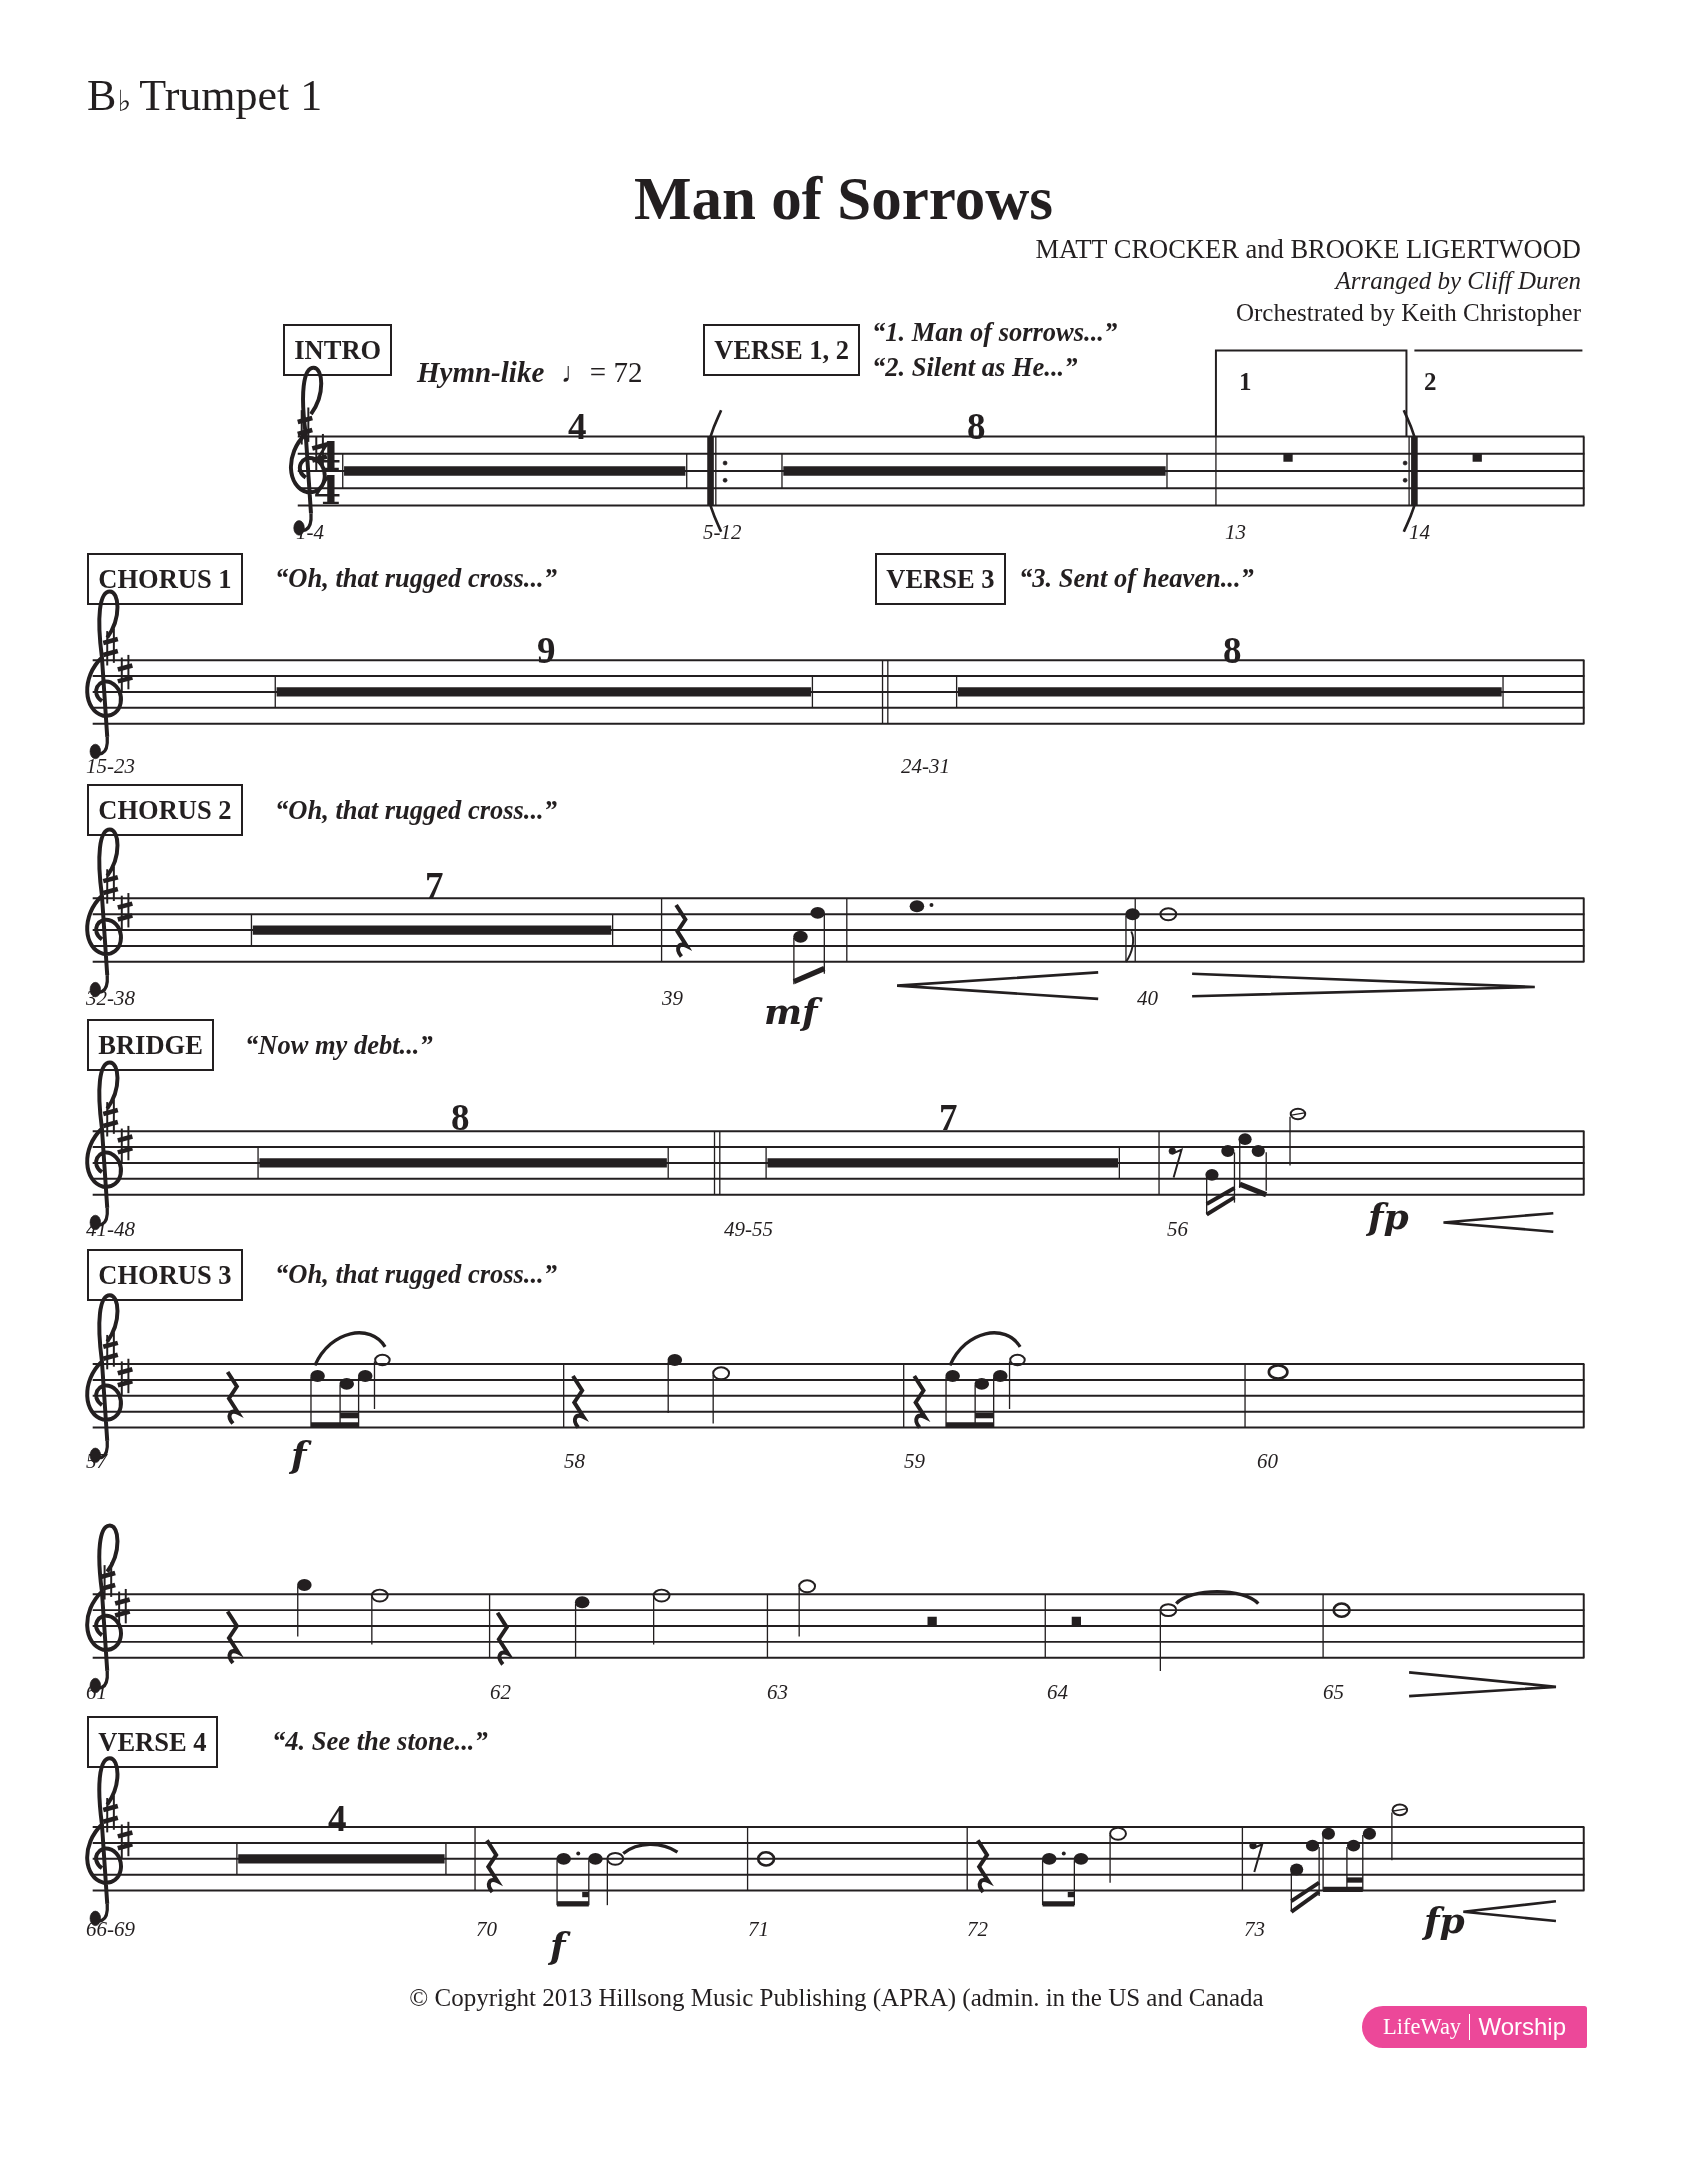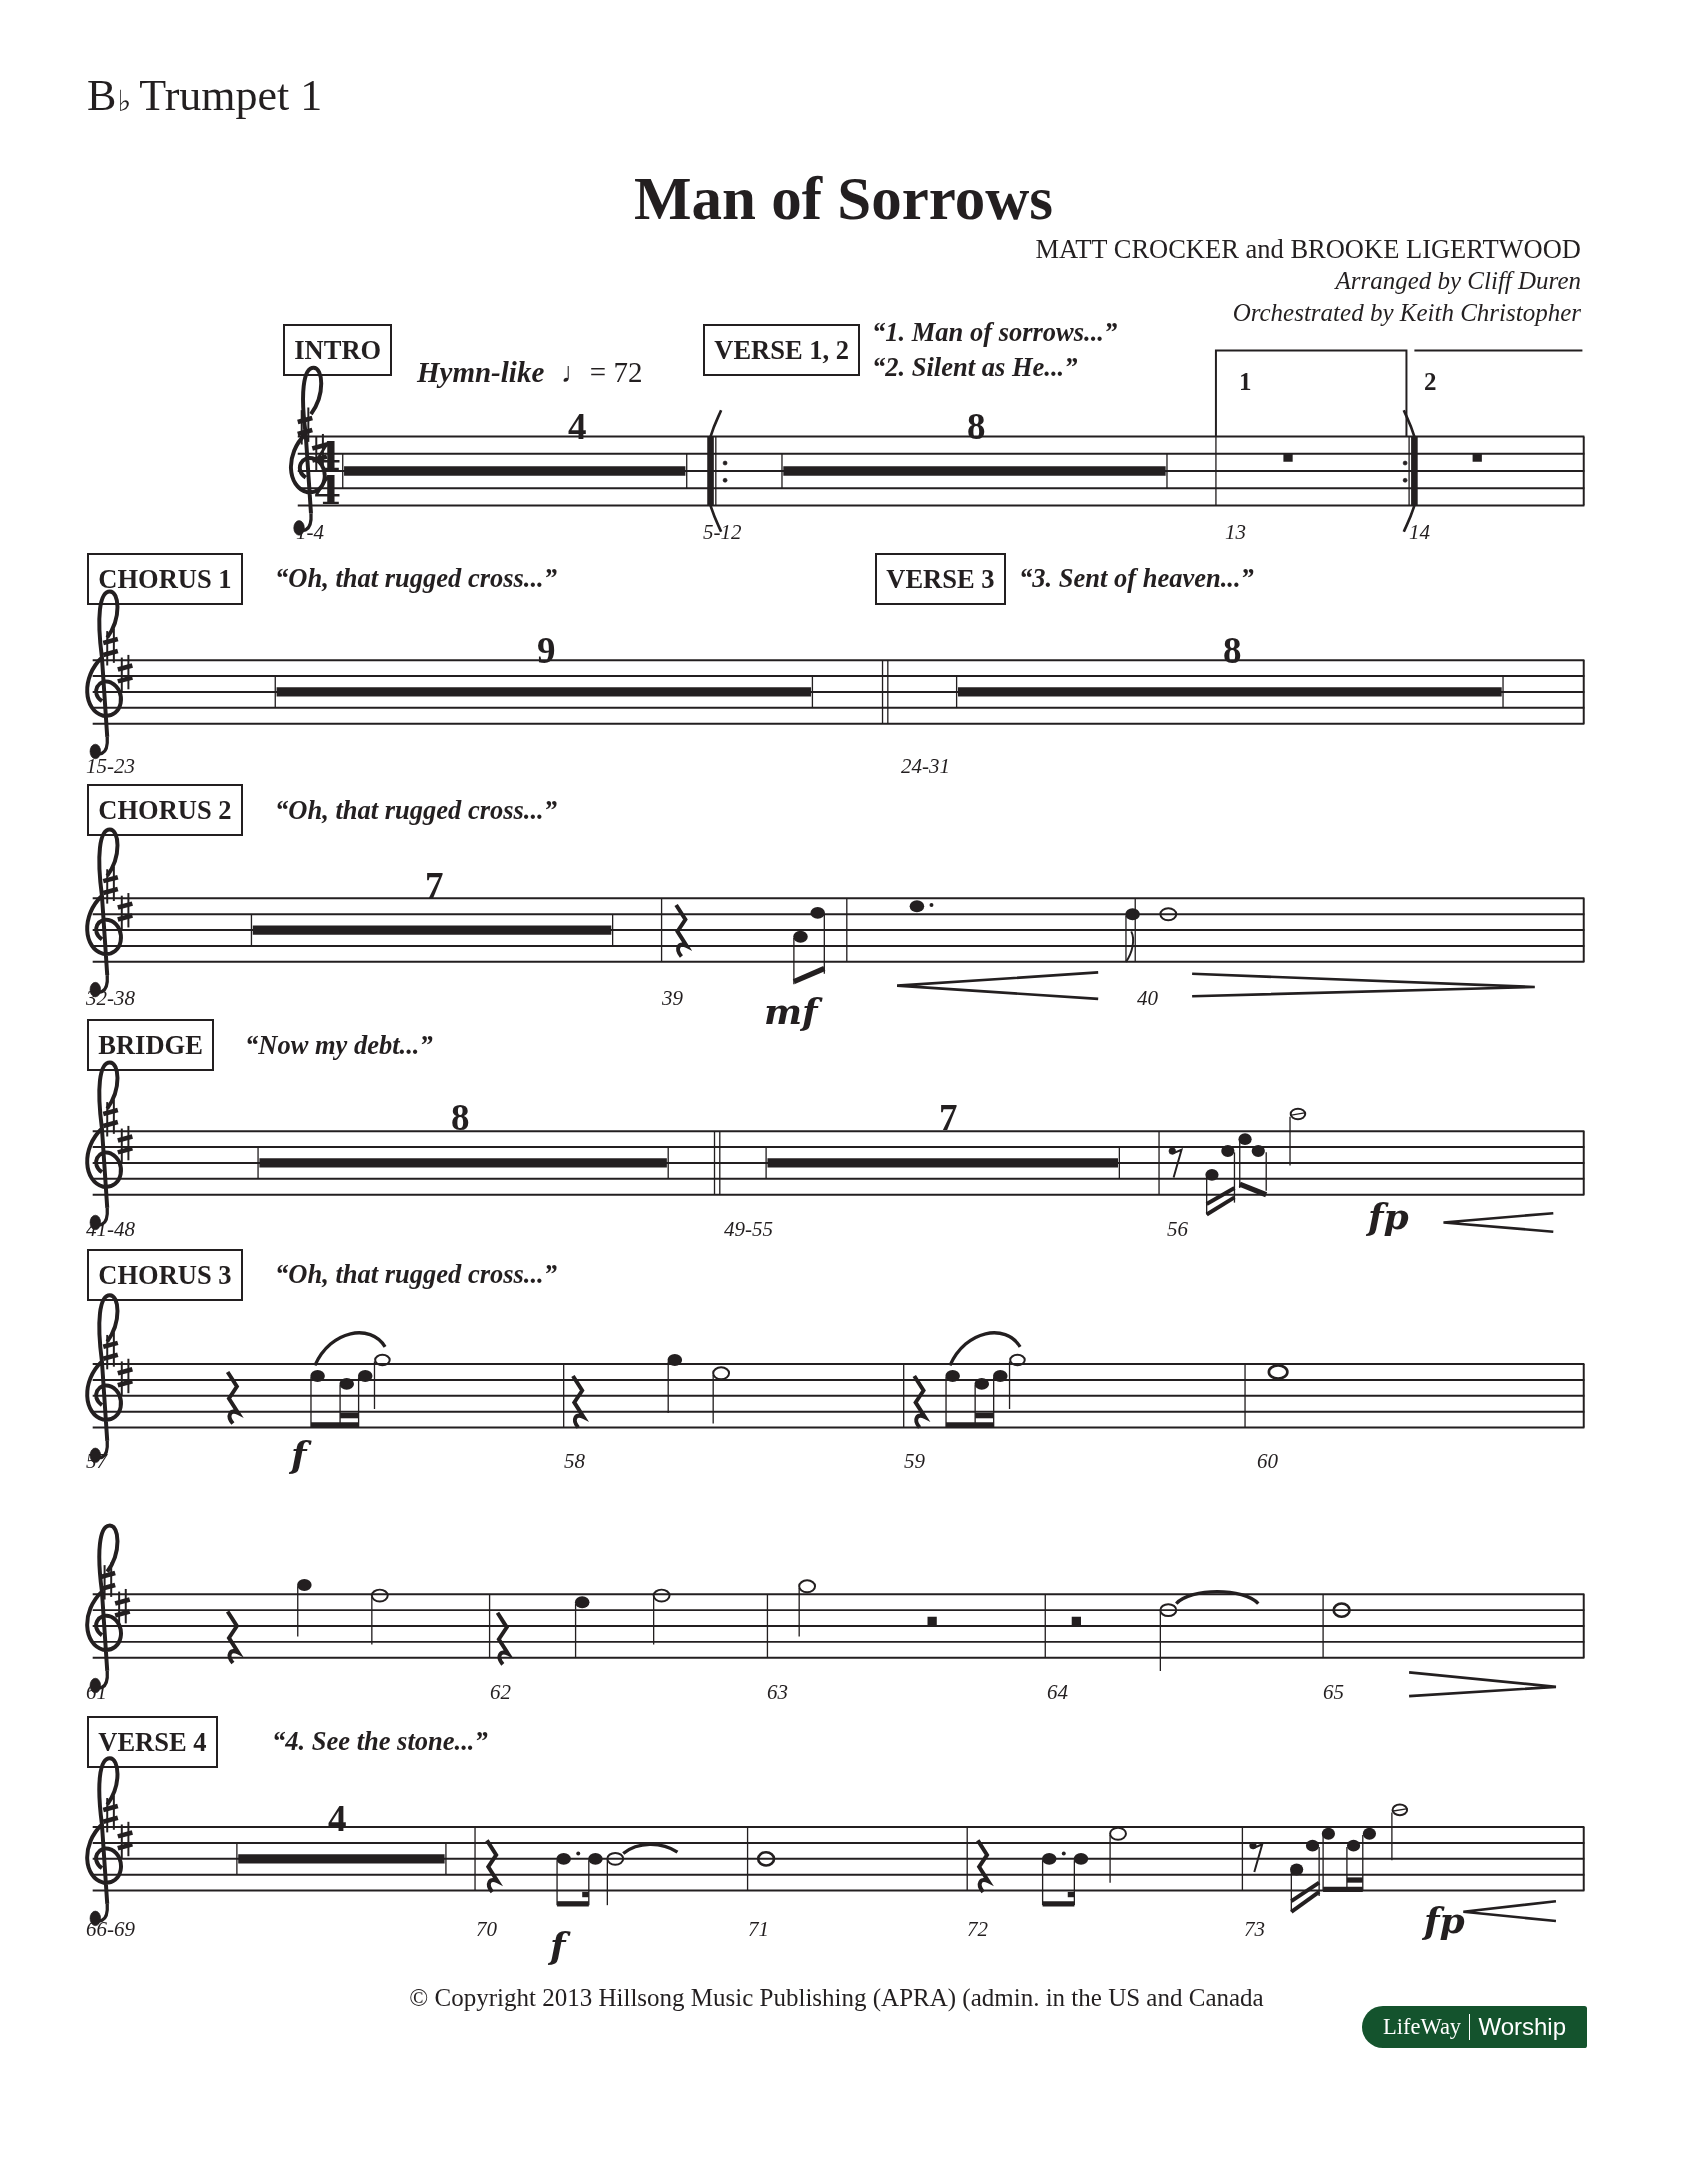--- a/index.html
+++ b/index.html
@@ -4,30 +4,30 @@
 <style>
   html,body{margin:0;padding:0;background:#ffffff;}
   body{width:1687px;height:2183px;position:relative;overflow:hidden;font-family:"Liberation Serif","DejaVu Serif",serif;color:#231f20;}
   .abs{position:absolute;}
   .part{left:87px;top:69px;font-size:44px;line-height:53px;white-space:nowrap;}
   .part .flat{font-size:29px;vertical-align:-1.3px;margin-left:1.3px;margin-right:8px;}
   .title{left:0;width:1687px;text-align:center;top:162px;font-size:61px;font-weight:bold;line-height:73px;}
   .credit{right:106px;text-align:right;white-space:nowrap;}
   .composers{top:233px;font-size:26.5px;line-height:32px;}
   .arranger{top:266px;font-size:25px;font-style:italic;line-height:30px;}
-  .orchestrator{top:298px;font-size:25px;font-style:italic;line-height:30px;}
+  .orchestrator{top:298px;font-size:25px;line-height:30px;}
   .rbox{border:2px solid #231f20;font-weight:bold;font-size:26.5px;line-height:32px;padding:8px 9.3px;white-space:nowrap;box-sizing:border-box;}
   .lyric{font-style:italic;font-weight:bold;font-size:26.5px;line-height:33px;white-space:nowrap;}
   .tempo{font-style:italic;font-weight:bold;font-size:29px;white-space:nowrap;}
   .mnum{font-style:italic;font-size:21px;white-space:nowrap;}
   .dyn{font-style:italic;font-weight:bold;font-size:36px;white-space:nowrap;font-family:"DejaVu Serif",serif;}
   .ending{font-weight:bold;font-size:25px;}
   svg.staffs{position:absolute;left:0;top:0;}
   .footer{left:370px;width:933px;text-align:center;top:1985px;font-size:25px;line-height:26.5px;}
-  .logo{left:1362px;top:2006px;width:225px;height:42px;background:#14532d;color:#ffffff;border-radius:21px 2.6px 2.6px 21px;display:flex;align-items:center;justify-content:center;font-family:"Liberation Sans",sans-serif;font-size:24px;}
+  .logo{left:1362px;top:2006px;width:225px;height:42px;background:#ec4899;color:#ffffff;border-radius:21px 2.6px 2.6px 21px;display:flex;align-items:center;justify-content:center;font-family:"Liberation Sans",sans-serif;font-size:24px;}
   .logo .sep{display:inline-block;width:1.3px;height:26.5px;background:#ffffff;margin:0 8px;}
   .logo .lw{font-family:"Liberation Serif",serif;font-size:22.5px;}
 </style>
 </head>
 <body>
 
 <div class="abs part">
   <span>B</span><span class="flat">♭</span><span>Trumpet 1</span>
 </div>
 <div class="abs title">Man of Sorrows</div>

